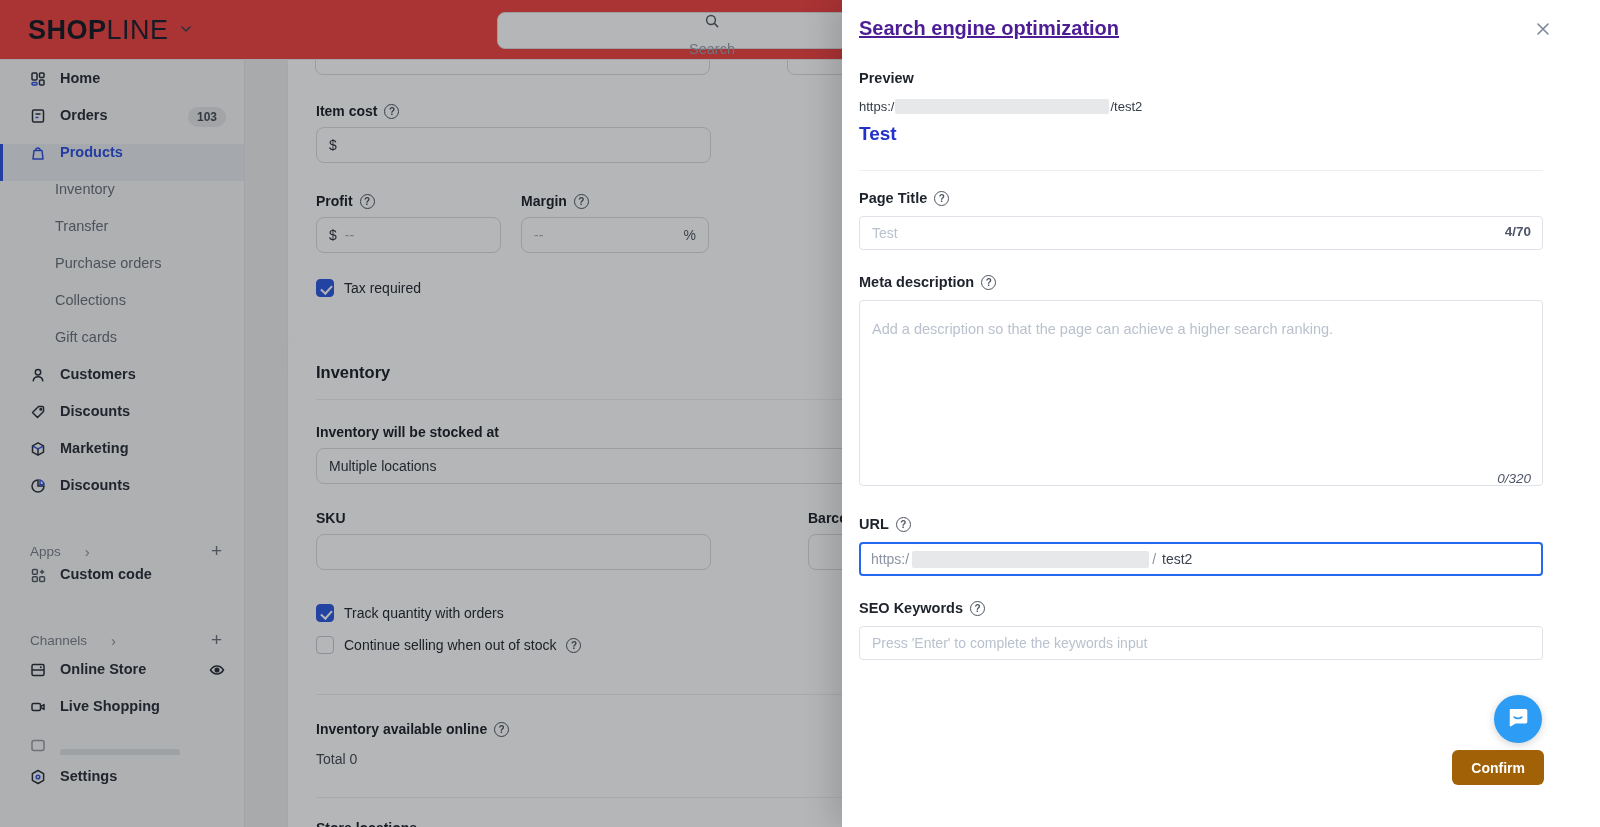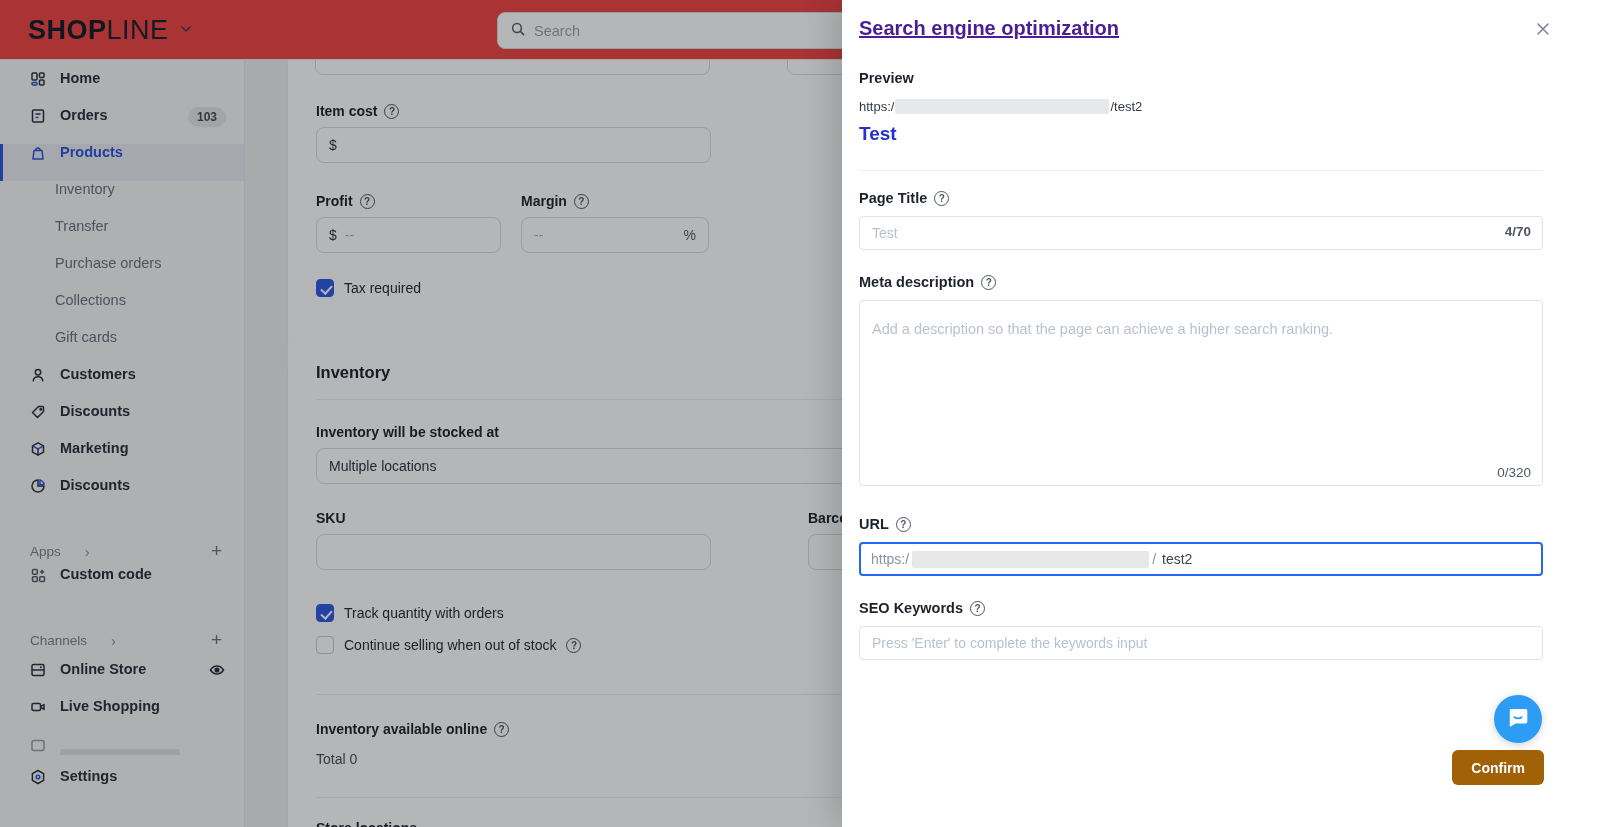--- a/index.html
+++ b/index.html
@@ -7,21 +7,21 @@
   .stage { position:relative; width:1600px; height:827px; overflow:hidden; background:#edeef0; }
 
   
   .top-header { position:absolute; left:0; top:0; width:970px; height:60px; background:#ef4444;
     border-bottom:1px solid #e7e9ec; z-index:2; }
   .logo { position:absolute; left:28px; top:15px; display:flex; align-items:center; gap:10px; }
   .logo-text { font-size:27px; letter-spacing:.5px; color:#151b26; }
   .logo-bold { font-weight:800; }
   .logo-light { font-weight:400; color:#1b2230; }
   .search-box { position:absolute; left:497px; top:12px; width:430px; height:37px; background:#fff;
-    border:1px solid #d9dce1; border-radius:8px; display:flex; align-items:center; gap:8px; padding:0 12px; }
+    border:1px solid #d9dce1; border-radius:8px; display:flex; align-items:center; gap:8px; padding:0 12px;flex-direction:column; }
   .search-box .ph { font-size:14.5px; color:#9aa1ac; }
 
   
   .sidebar { position:absolute; left:0; top:60px; bottom:0; width:245px; background:#f6f7f8;
     border-right:1px solid #e4e6e9; z-index:2; padding-top:10px; }
   .nav-item { height:37px; display:flex; align-items:flex-start; gap:13px; padding:0 18px 0 29px;
     font-size:14.5px; font-weight:600; color:#2b313b; position:relative; cursor:pointer; }
   .nav-item svg { flex:0 0 auto; }
   .nav-sub { padding-left:55px; color:#6b717d; font-weight:500; }
   .nav-active { background:#e9ecf2; color:#2e52e0; }
@@ -92,21 +92,21 @@
   .p-input { width:100%; height:34px; border:1px solid #dfe2e8; border-radius:4px; padding:0 56px 0 12px;
     font-size:14px; color:#3c4350; outline:none; background:#fff; }
   .p-input::placeholder { color:#b9c1cd; }
   .p-input.ghost-value { color:#b9c1cd; }
   .counter { position:absolute; right:12px; font-size:13.5px; color:#4e5668; }
   .counter-mid { top:8px;font-weight:bold; }
   .p-textarea { width:100%; height:186px; border:1px solid #dfe2e8; border-radius:4px; resize:none;
     padding:20px 12px; font-size:14.5px; font-family:"Liberation Sans","DejaVu Sans",sans-serif;
     color:#3c4350; outline:none; }
   .p-textarea::placeholder { color:#b9c1cd; }
-  .counter-bottom { bottom:10px; }
+  .counter-bottom { bottom:4px;font-style:italic; }
   .url-input { margin-top:10px; height:34px; border:2px solid #2468f2; border-radius:4px; display:flex;
     align-items:center; padding:0 10px; font-size:14px; background:#fff; cursor:text; }
   .url-gray { color:#8a93a2; }
   .url-val { color:#3c4350; margin-left:6px; }
   .confirm-btn { position:absolute; right:56px; bottom:42px; height:35px; padding:0 19px; background:#a16207;
     color:#fff; border:none; border-radius:6px; font-size:14px; font-weight:600; cursor:pointer;
     font-family:"Liberation Sans","DejaVu Sans",sans-serif; }
   .chat-bubble { position:absolute; right:58px; bottom:84px; width:48px; height:48px; border-radius:50%;
     background:#2d9cf4; display:flex; align-items:center; justify-content:center; cursor:pointer;
     box-shadow:0 2px 8px rgba(0,0,0,.18); }

